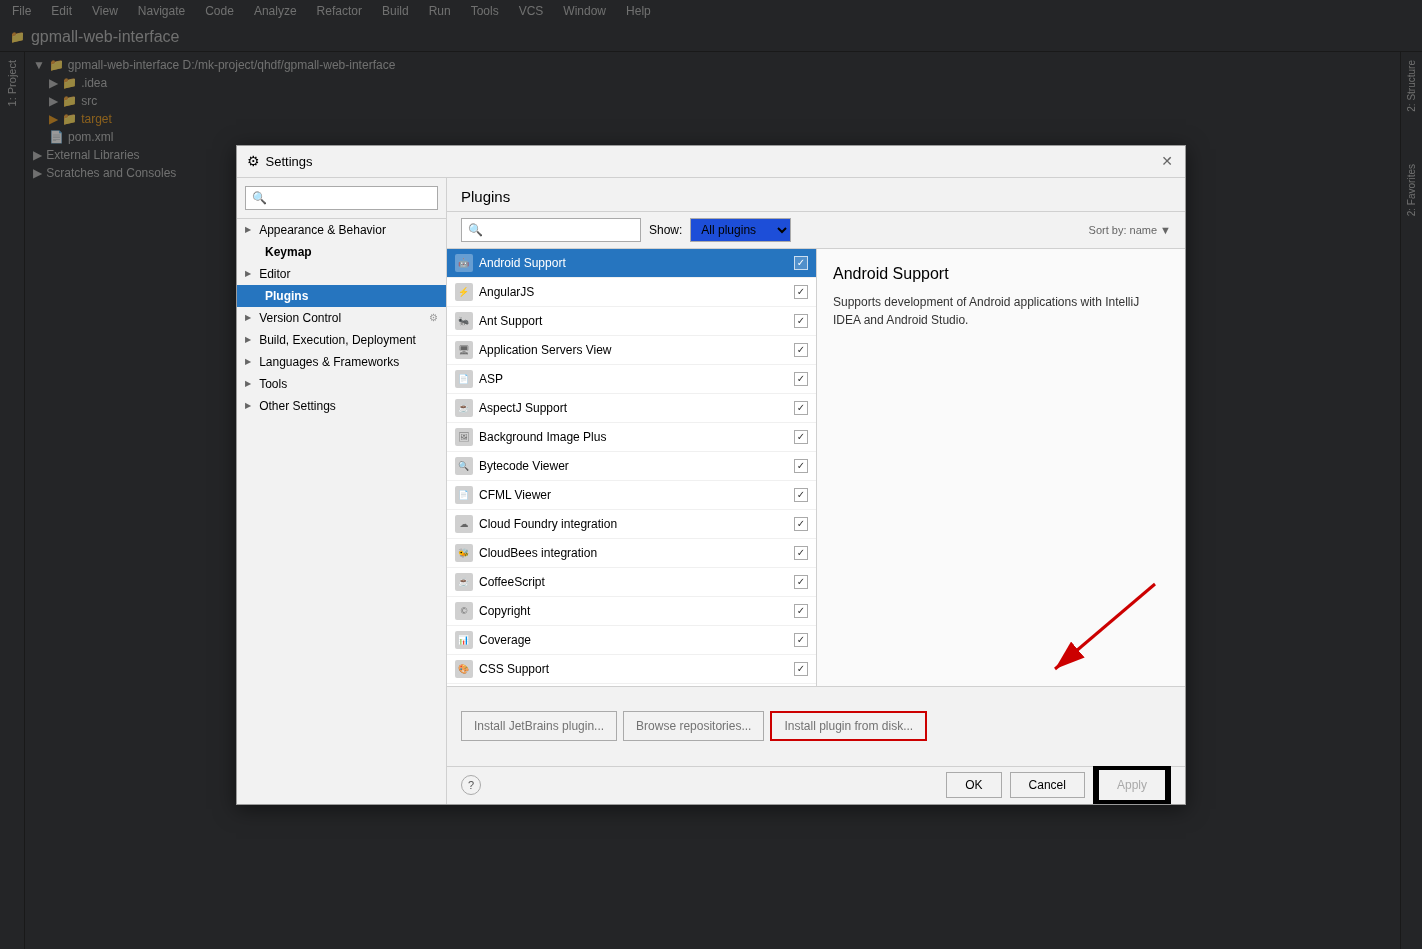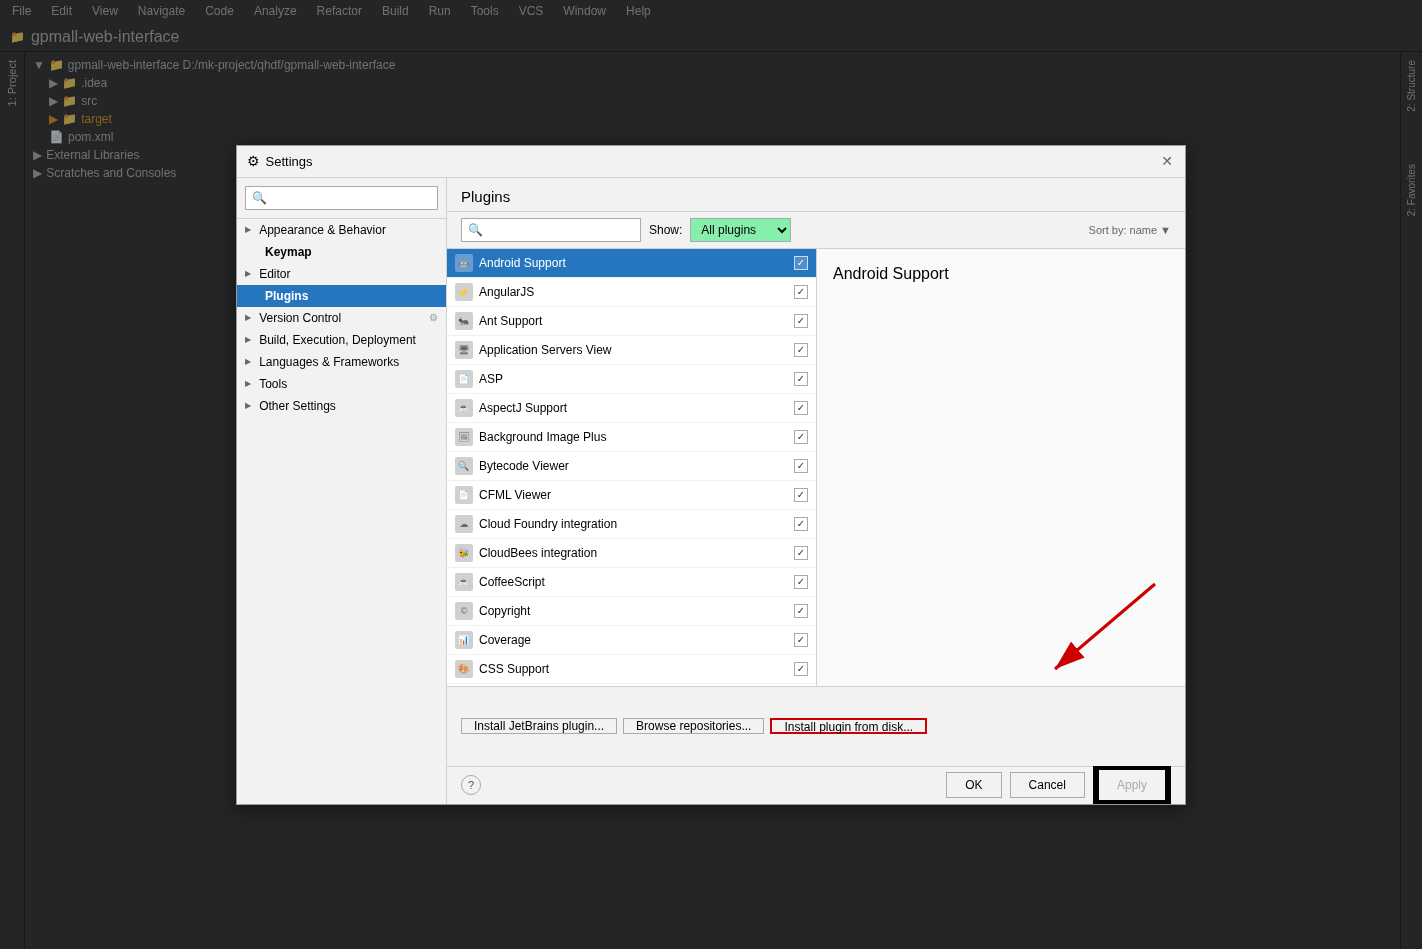--- a/index.html
+++ b/index.html
@@ -232,21 +232,21 @@
     .show-label {
       color: #000;
       font-size: 12px;
     }
 
     .show-dropdown {
       height: 24px;
       border: 1px solid #AAAAAA;
       padding: 2px 6px;
       font-size: 12px;
-      background: #86efac;
+      background: #1d4ed8;
       cursor: pointer;
     }
 
     .sort-label {
       font-size: 11px;
       color: #666;
       margin-left: auto;
     }
 
     
@@ -360,27 +360,27 @@
       font-size: 11px;
       color: #666;
     }
 
     .bottom-buttons {
       display: flex;
       gap: 6px;
     }
 
     .btn {
-      height: 16px;
+      height: 30px;
       padding: 0 12px;
       border: 1px solid #AAAAAA;
       background: #F2F2F2;
       cursor: pointer;
       font-size: 12px;
-      color: #000000;
+      color: #737373;
     }
 
     .btn-highlighted {
       border: 2px solid #CC0000;
       background: #F2F2F2;
       font-weight: normal;
     }
 
     
     .dialog-footer {
@@ -673,20 +673,21 @@
             <div class="plugin-item">
               
               
               
             </div>
 
           </div>
 
           <div class="plugin-detail">
             <div class="detail-title">Android Support</div>
+            <div class="detail-desc">Supports development of Android applications with IntelliJ IDEA and Android Studio.</div>
 
             <svg style="position:absolute; right:10px; bottom:110px; width:200px; height:120px; pointer-events:none;">
               <line x1="180" y1="10" x2="80" y2="95" stroke="#CC0000" stroke-width="3" marker-end="url(#arrowhead)"></line>
               <defs>
                 <marker id="arrowhead" markerWidth="10" markerHeight="7" refX="10" refY="3.5" orient="auto">
                   <polygon points="0 0, 10 3.5, 0 7" fill="#CC0000"></polygon>
                 </marker>
               </defs>
             </svg>
           </div>

